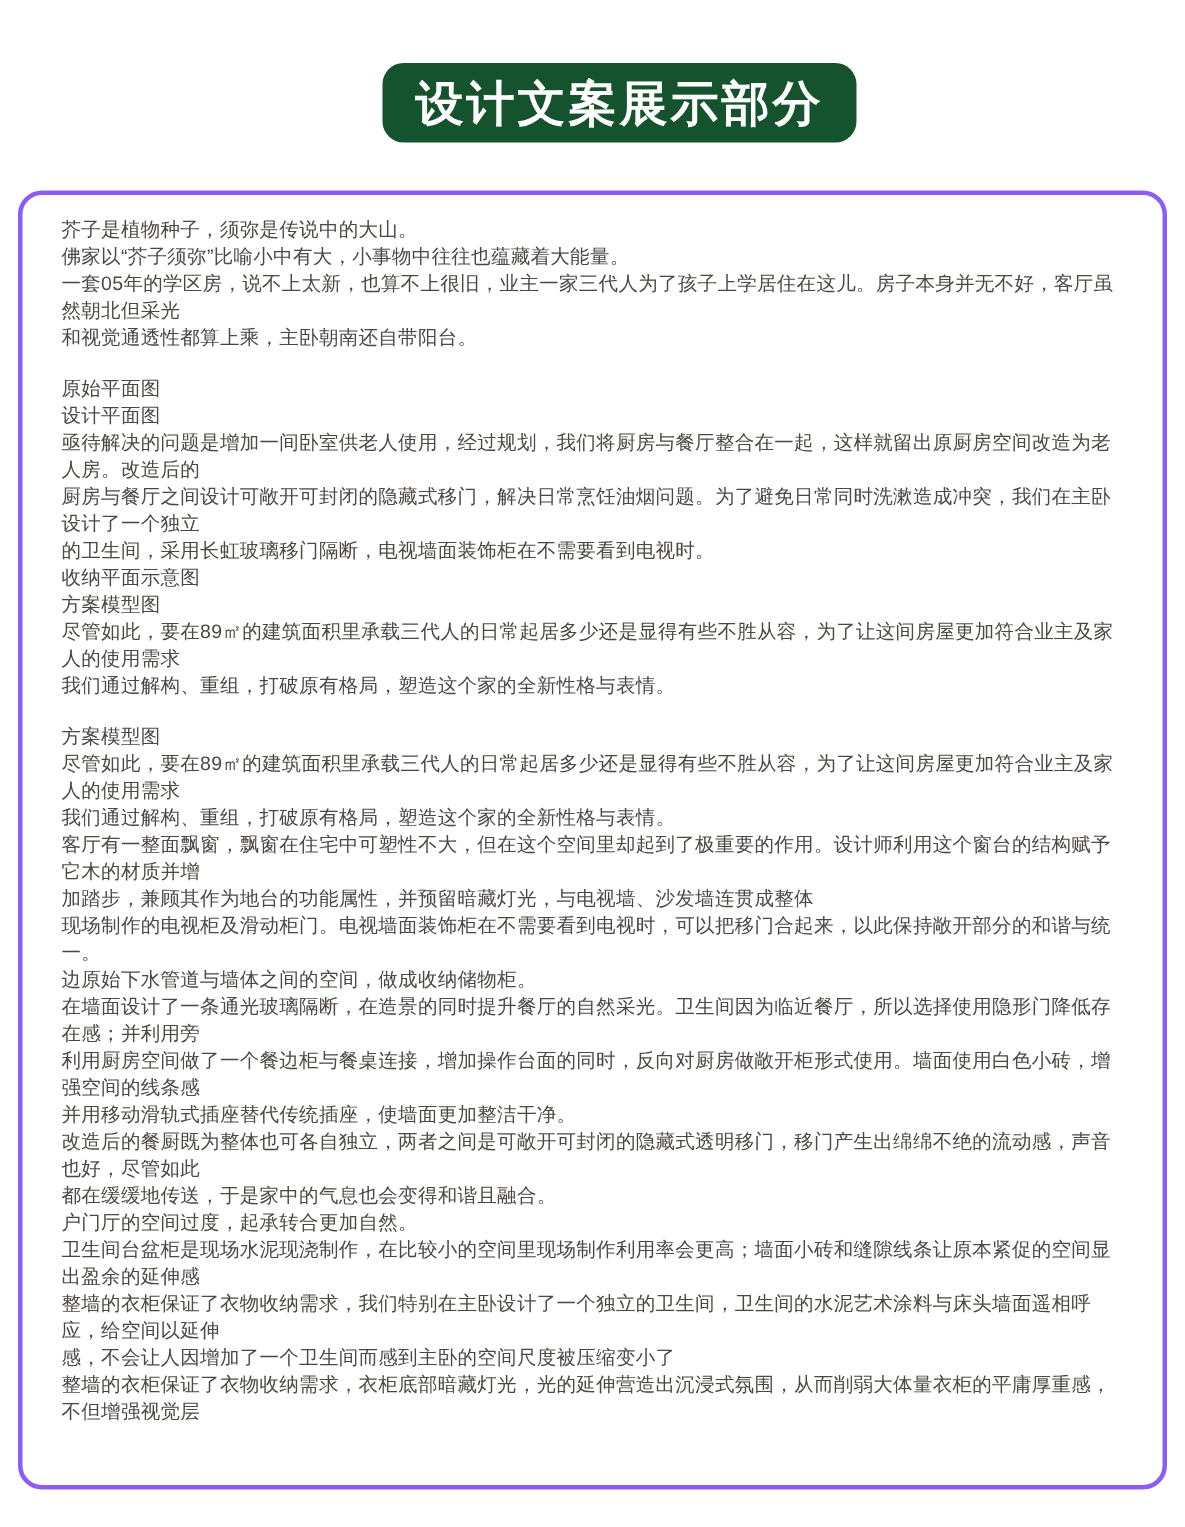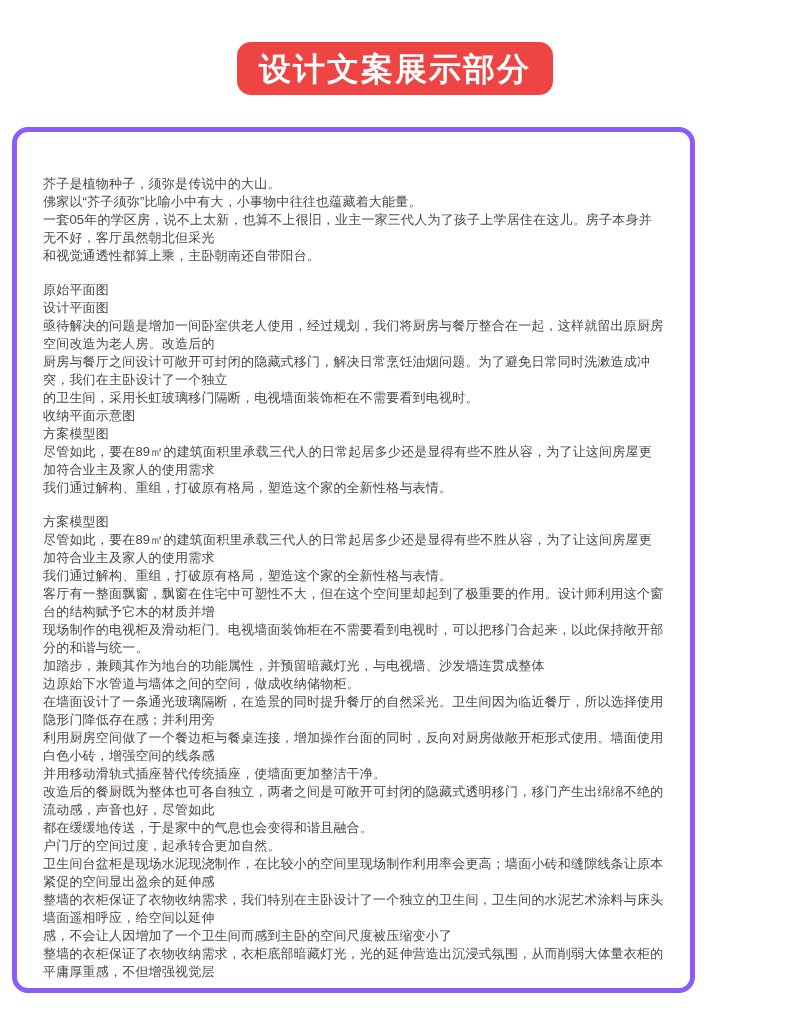--- a/index.html
+++ b/index.html
@@ -37,27 +37,27 @@
     font-size: 32px;
     font-weight: bold;
     letter-spacing: 2px;
     line-height: 1;
     white-space: nowrap;
   }
   .card {
     position: absolute;
     left: 12px;
     top: 127px;
-    width: 683px;
+    width: 766px;
     height: 866px;
     box-sizing: border-box;
     background: #ffffff;
-    border: 5px solid #8b5cf6;
+    border: 3px solid #8b5cf6;
     border-radius: 16px;
-    padding: 43px 26px 40px 26px;
+    padding: 14px 26px 40px 26px;
     overflow: hidden;
   }
   .copy-text {
     width: 100%;
   }
   .block {
     margin: 0 0 16px 0;
   }
   .block:last-child {
     margin-bottom: 0;
@@ -68,21 +68,21 @@
     min-height: 18px;
     color: #4d4743;
     letter-spacing: 0.2px;
     white-space: normal;
   }
 </style>
 </head>
 <body>
 
 <div class="page">
-  <div class="header-badge" style="background: #ef4444;">
+  <div class="header-badge" style="background: #14532d; margin-left: 18px;">
     <span class="title-text" style="color: rgb(255, 255, 255);">设计文案展示部分</span>
   </div>
   <div class="card">
     <div class="copy-text" style="color: rgb(77, 71, 67);">
         <div class="block">
           <div class="line">芥子是植物种子，须弥是传说中的大山。</div>
           <div class="line">佛家以“芥子须弥”比喻小中有大，小事物中往往也蕴藏着大能量。</div>
           <div class="line">一套05年的学区房，说不上太新，也算不上很旧，业主一家三代人为了孩子上学居住在这儿。房子本身并无不好，客厅虽然朝北但采光</div>
           <div class="line">和视觉通透性都算上乘，主卧朝南还自带阳台。</div>
         </div>
@@ -95,22 +95,22 @@
           <div class="line">收纳平面示意图</div>
           <div class="line">方案模型图</div>
           <div class="line">尽管如此，要在89㎡的建筑面积里承载三代人的日常起居多少还是显得有些不胜从容，为了让这间房屋更加符合业主及家人的使用需求</div>
           <div class="line">我们通过解构、重组，打破原有格局，塑造这个家的全新性格与表情。</div>
         </div>
         <div class="block">
           <div class="line">方案模型图</div>
           <div class="line">尽管如此，要在89㎡的建筑面积里承载三代人的日常起居多少还是显得有些不胜从容，为了让这间房屋更加符合业主及家人的使用需求</div>
           <div class="line">我们通过解构、重组，打破原有格局，塑造这个家的全新性格与表情。</div>
           <div class="line">客厅有一整面飘窗，飘窗在住宅中可塑性不大，但在这个空间里却起到了极重要的作用。设计师利用这个窗台的结构赋予它木的材质并增</div>
+          <div class="line">加踏步，兼顾其作为地台的功能属性，并预留暗藏灯光，与电视墙、沙发墙连贯成整体</div>
           <div class="line">现场制作的电视柜及滑动柜门。电视墙面装饰柜在不需要看到电视时，可以把移门合起来，以此保持敞开部分的和谐与统一。</div>
-          <div class="line">加踏步，兼顾其作为地台的功能属性，并预留暗藏灯光，与电视墙、沙发墙连贯成整体</div>
           <div class="line">边原始下水管道与墙体之间的空间，做成收纳储物柜。</div>
           <div class="line">在墙面设计了一条通光玻璃隔断，在造景的同时提升餐厅的自然采光。卫生间因为临近餐厅，所以选择使用隐形门降低存在感；并利用旁</div>
           <div class="line">利用厨房空间做了一个餐边柜与餐桌连接，增加操作台面的同时，反向对厨房做敞开柜形式使用。墙面使用白色小砖，增强空间的线条感</div>
           <div class="line">并用移动滑轨式插座替代传统插座，使墙面更加整洁干净。</div>
           <div class="line">改造后的餐厨既为整体也可各自独立，两者之间是可敞开可封闭的隐藏式透明移门，移门产生出绵绵不绝的流动感，声音也好，尽管如此</div>
           <div class="line">都在缓缓地传送，于是家中的气息也会变得和谐且融合。</div>
           <div class="line">户门厅的空间过度，起承转合更加自然。</div>
           <div class="line">卫生间台盆柜是现场水泥现浇制作，在比较小的空间里现场制作利用率会更高；墙面小砖和缝隙线条让原本紧促的空间显出盈余的延伸感</div>
           <div class="line">整墙的衣柜保证了衣物收纳需求，我们特别在主卧设计了一个独立的卫生间，卫生间的水泥艺术涂料与床头墙面遥相呼应，给空间以延伸</div>
           <div class="line">感，不会让人因增加了一个卫生间而感到主卧的空间尺度被压缩变小了</div>

